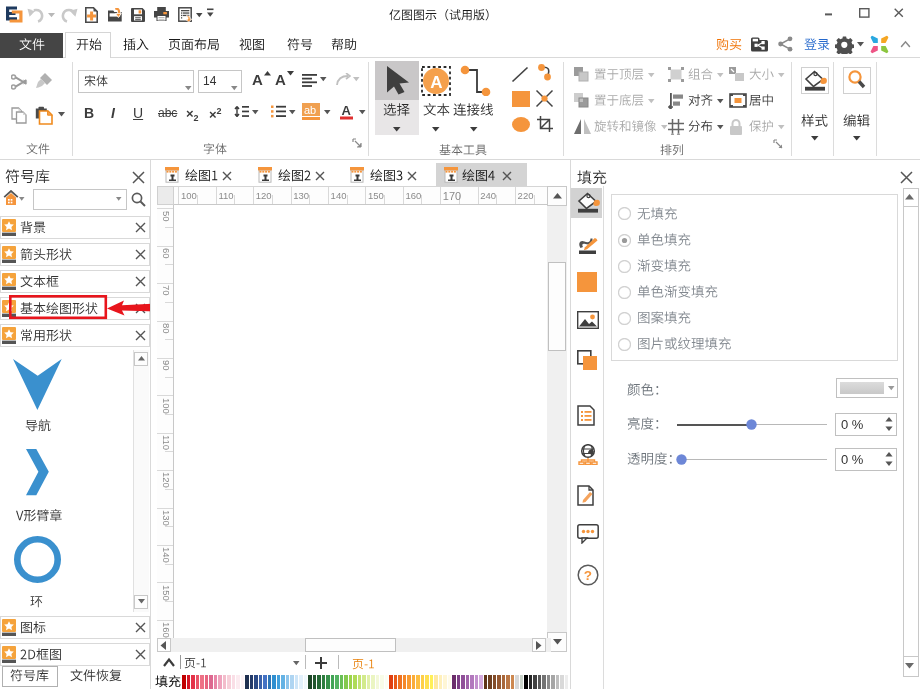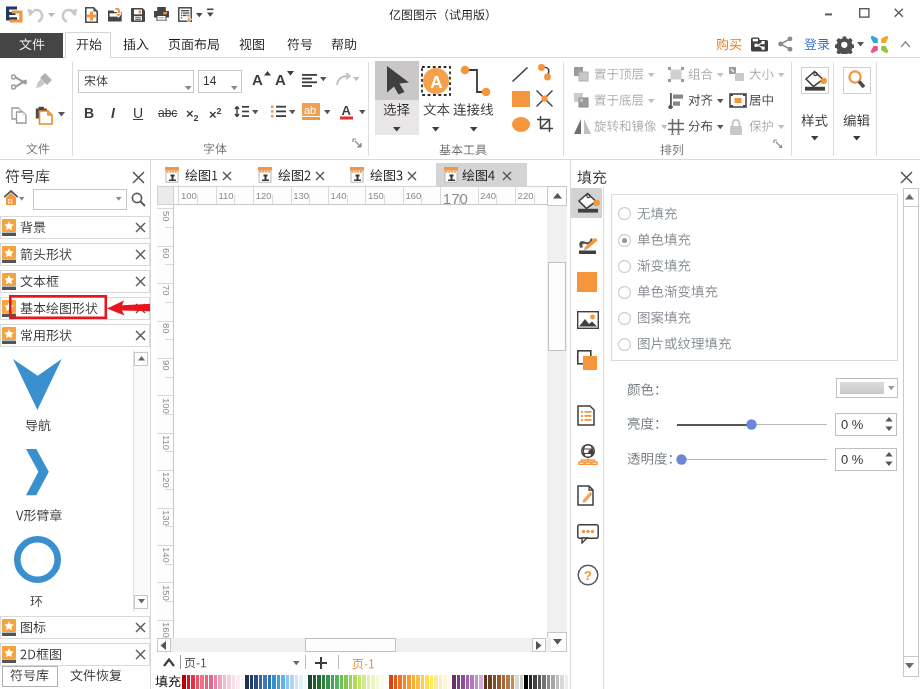--- a/index.html
+++ b/index.html
@@ -992,21 +992,21 @@
       <div class="abs" style="left:322.2px;bottom:0;width:1px;height:9px;background:#d9d9d9"></div>
       <div class="abs" style="left:340.9px;top:0;width:1px;height:19px;background:#d9d9d9"></div>
       <div class="abs" style="left:359.6px;bottom:0;width:1px;height:9px;background:#d9d9d9"></div>
       <div class="abs" style="left:7.0px;top:3px;font-size:9.5px;color:#8a8a8a">100</div>
       <div class="abs" style="left:44.4px;top:3px;font-size:9.5px;color:#8a8a8a">110</div>
       <div class="abs" style="left:81.8px;top:3px;font-size:9.5px;color:#8a8a8a">120</div>
       <div class="abs" style="left:119.2px;top:3px;font-size:9.5px;color:#8a8a8a">130</div>
       <div class="abs" style="left:156.6px;top:3px;font-size:9.5px;color:#8a8a8a">140</div>
       <div class="abs" style="left:194.0px;top:3px;font-size:9.5px;color:#8a8a8a">150</div>
       <div class="abs" style="left:231.4px;top:3px;font-size:9.5px;color:#8a8a8a">160</div>
-      <div class="abs" style="left:268.8px;top:3px;font-size:15px;color:#8a8a8a">170</div>
+      <div class="abs" style="left:268.8px;top:3px;font-size:11px;color:#8a8a8a">170</div>
       <div class="abs" style="left:306.2px;top:3px;font-size:9.5px;color:#8a8a8a">240</div>
       <div class="abs" style="left:343.6px;top:3px;font-size:9.5px;color:#8a8a8a">220</div>
     </div>
     <div class="abs" style="left:6px;top:45px;width:17px;height:433px;background:#fdfdfd;border-right:1px solid #c8c8c8;overflow:hidden">
       <div class="abs" style="left:0;top:3.3px;width:17px;height:1px;background:#d9d9d9"></div>
       <div class="abs" style="right:0;top:22.0px;width:8px;height:1px;background:#d9d9d9"></div>
       <div class="abs" style="left:0;top:40.7px;width:17px;height:1px;background:#d9d9d9"></div>
       <div class="abs" style="right:0;top:59.4px;width:8px;height:1px;background:#d9d9d9"></div>
       <div class="abs" style="left:0;top:78.1px;width:17px;height:1px;background:#d9d9d9"></div>
       <div class="abs" style="right:0;top:96.8px;width:8px;height:1px;background:#d9d9d9"></div>

